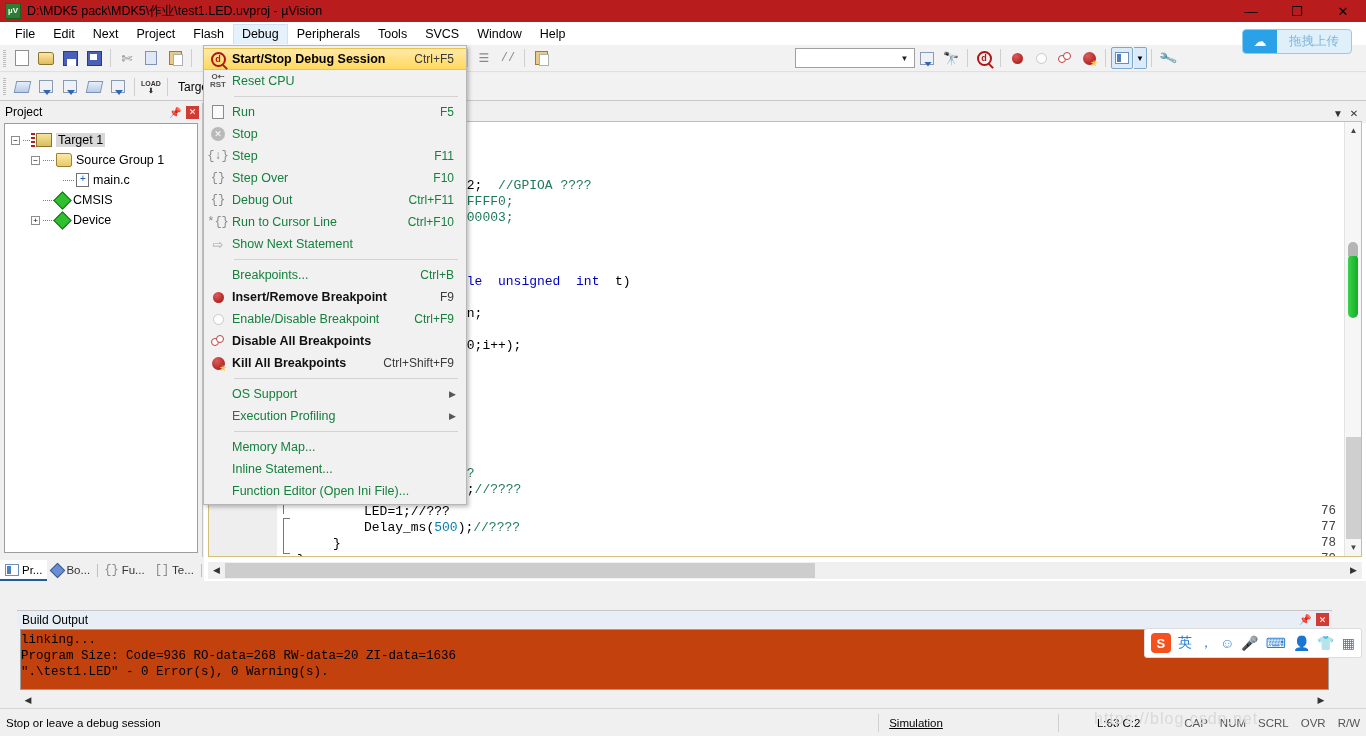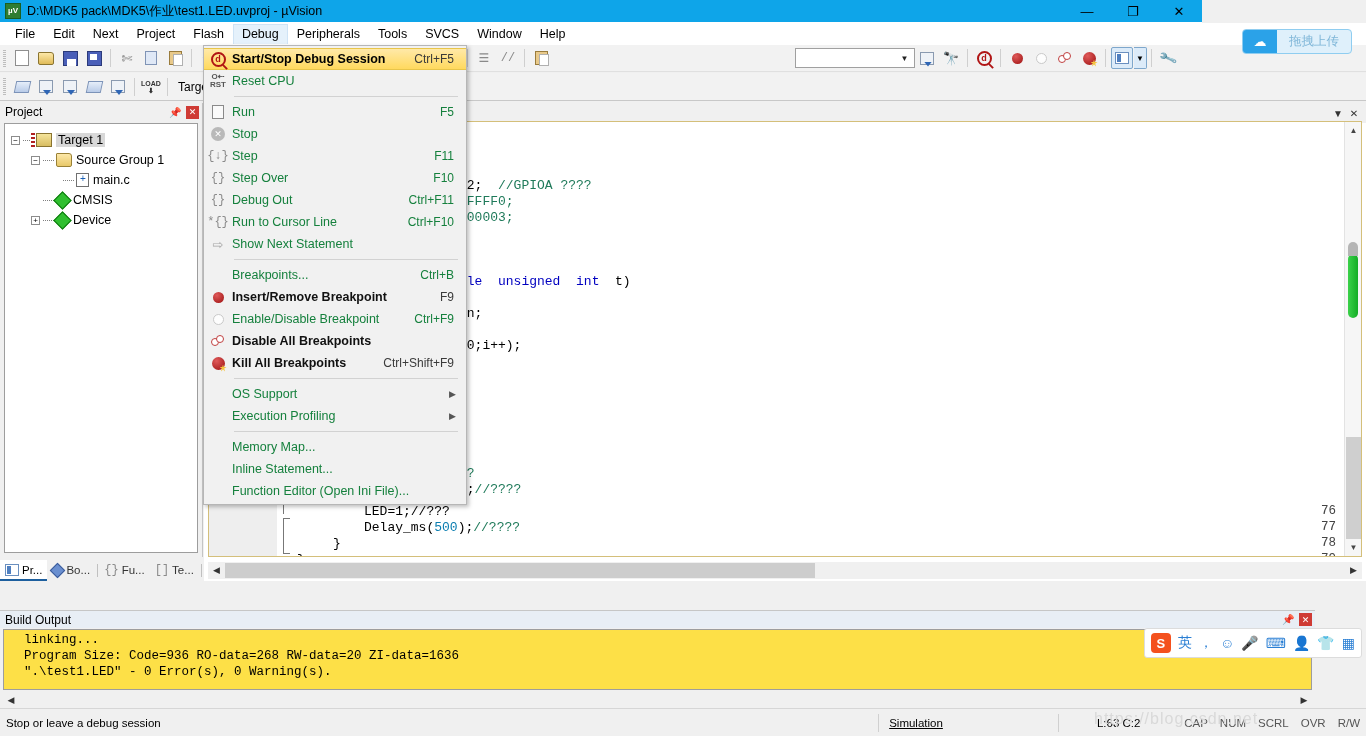--- a/index.html
+++ b/index.html
@@ -12,22 +12,22 @@
     background: #ffffff;
   }
   #app {
     position: relative;
     width: 1366px; height: 736px;
     background: #f0f0f0;
   }
 
   
   .titlebar {
-    position: absolute; left: 0; top: 0; width: 1202px; height: 23px;
-    background: #0ea5e9;
+    position: absolute; left: 0; top: 0; width: 1366px; height: 23px;
+    background: #b91c1c;
     display: flex; align-items: center;
     border-bottom: 1px solid #ffffff;
   }
   .title-icon {
     width: 16px; height: 16px; margin-left: 5px; margin-right: 6px;
     background: #2e7d32;
     border: 1px solid #1b5e20;
     color: #fff; font-size: 8px; line-height: 14px; text-align: center;
     font-weight: bold;
     position: relative;
@@ -194,32 +194,32 @@
   .hscroll-row {
     position: absolute; left: 4px; right: 4px; bottom: 2px; height: 18px;
     display: flex; align-items: center;
   }
   .hs-arrow { width: 17px; height: 17px; background: #f0f0f0; display:flex;align-items:center;justify-content:center; font-size:9px; color:#333;}
   .hs-track { flex:1; height: 17px; background: #f0f0f0; position: relative;}
   .hs-thumb { position:absolute; left:0; top:1px; width: 590px; height: 15px; background: #cdcdcd;}
 
   
   .build {
-    position: absolute; left: 0; top: 610px; width: 1315px; height: 98px;
+    position: absolute; left: 17px; top: 610px; width: 1315px; height: 98px;
     background: #f0f0f0;
   }
   .build-head {
     height: 18px; display: flex; align-items: center; padding-left: 5px;
     font-size: 12px; background: #e8eef5; border-top: 1px solid #c6c6c6;
   }
   .build-head .bh-title { flex: 1; }
   .build-body {
     position: absolute; left: 3px; top: 19px; right: 3px; bottom: 18px;
-    background: #fde047; border: 1px solid #9d9d9d; overflow: hidden;
-    padding: 2px 20px;
+    background: #c2410c; border: 1px solid #9d9d9d; overflow: hidden;
+    padding: 2px 0;
     font-family: "Liberation Mono", monospace; font-size: 12.5px; color: #000;
     line-height: 16px;
   }
   .build-hs { position:absolute; left:3px; right:3px; bottom:0; height: 16px; background:#f0f0f0; display:flex; align-items:center;}
   .build-hs .hs-arrow { width:16px; height:15px; }
   .build-hs .hs-track { height: 15px; }
 
   
   .statusbar {
     position: absolute; left: 0; bottom: 0; width: 1366px; height: 28px;

